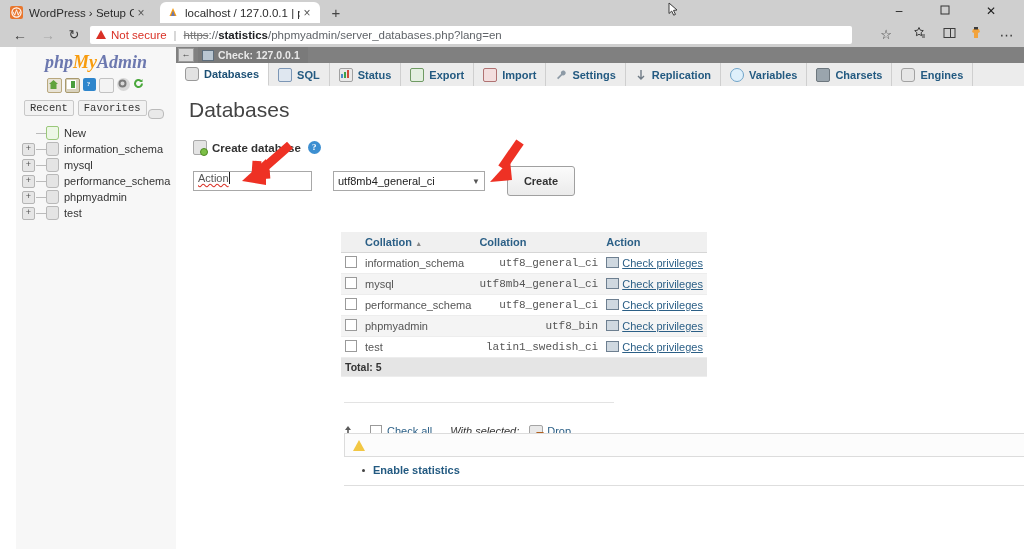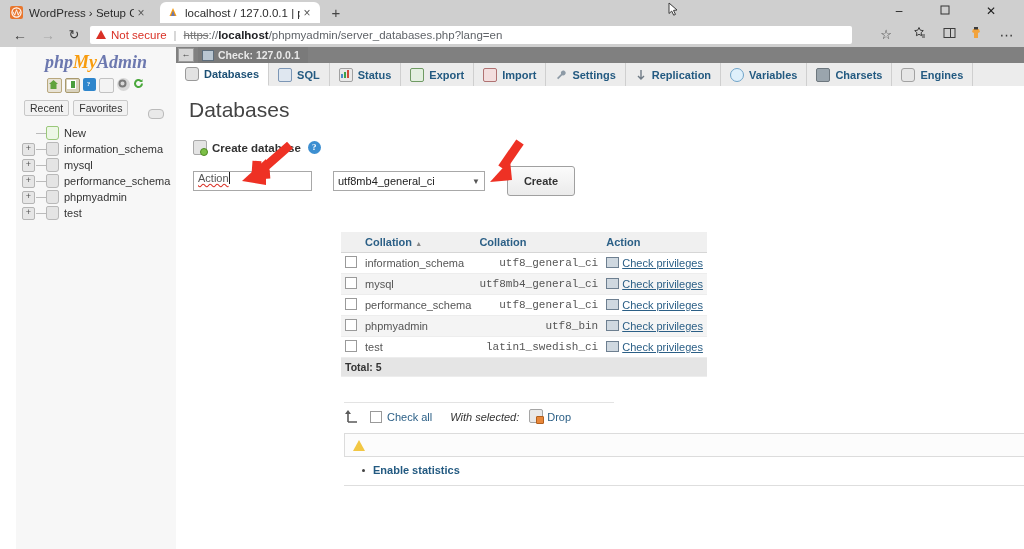--- a/index.html
+++ b/index.html
@@ -54,21 +54,21 @@
   
   #sidebar{position:absolute;left:0;top:0;width:160px;height:502px;background:#f7f7f7;
     border-right:1px solid #d0d0d0;}
   #pma-logo{text-align:center;padding-top:5px;font-size:18px;font-style:italic;font-weight:bold;
     font-family:"Liberation Serif", serif;}
   #pma-logo .php{color:#6c78af;}
   #pma-logo .my{color:#f89c0e;}
   #pma-logo .admin{color:#6c78af;}
   #navicons{display:flex;justify-content:center;gap:3px;margin-top:5px;}
   .nvi{width:13px;height:13px;border-radius:2px;display:inline-block;}
-  #quicklinks{display:flex;gap:4px;margin:7px 0 0 8px;}
+  #quicklinks{display:flex;gap:4px;margin:7px 0 0 8px;font-family:Liberation Mono, monospace;}
   .qbtn{border:1px solid #c8c8c8;background:#f2f2f2;border-radius:2px;font-size:10.5px;
     padding:1px 5px;color:#333;}
   #dbtoggle{position:absolute;right:12px;top:62px;width:14px;height:8px;border:1px solid #bbb;
     border-radius:4px;background:#e9e9e9;}
   #dbtree{position:absolute;left:6px;top:78px;width:152px;}
   .treerow{display:flex;align-items:center;height:16px;font-size:11px;color:#333;white-space:nowrap;}
   .tplus{width:11px;height:11px;border:1px solid #b5b5b5;background:#e6e6e6;border-radius:2px;
     font-size:9px;line-height:9px;text-align:center;color:#555;flex:0 0 11px;margin-right:1px;}
   .tline{width:10px;height:1px;background:#bbb;flex:0 0 10px;}
   .dbico{width:11px;height:12px;background:#e4e4e4;border:1px solid #b8b8b8;border-radius:2px 2px 3px 3px;
@@ -129,22 +129,22 @@
   .cbcell{width:16px;}
   .cb{width:10px;height:10px;border:1px solid #9a9a9a;background:#fff;display:inline-block;}
   .coll{font-family:"Liberation Mono","DejaVu Sans Mono",monospace;font-size:8.5px;text-align:right;
     color:#444;}
   .actioncell{white-space:nowrap;}
   .priv-ico{display:inline-block;width:11px;height:9px;background:#cfd8e0;border:1px solid #6d7f90;
     margin-right:3px;vertical-align:-1px;}
   .privlink{color:#2b5f86;text-decoration:underline;font-size:11px;text-align:right;}
   #total-row td{background:#e5e5e5;color:#333;font-weight:bold;font-size:10.5px;}
   
-  #selbar{position:absolute;left:168px;top:316px;width:270px;display:flex;align-items:flex-end;
-    font-size:11px;color:#333;gap:0;border-top:1px solid #e3e3e3;padding-top:6px;}
+  #selbar{position:absolute;left:168px;top:316px;width:270px;display:flex;align-items:flex-start;
+    font-size:11px;color:#333;gap:0;border-top:1px solid #e3e3e3;padding-top:22px;}
   #arrow-up-ico{width:16px;height:14px;margin-right:10px;}
   #checkall-cb{width:10px;height:10px;border:1px solid #9a9a9a;background:#fff;display:inline-block;margin-right:5px;}
   #checkall-label{color:#2b5f86;margin-right:18px;}
   #withsel-label{font-style:italic;color:#333;margin-right:10px;}
   .drop-ico{display:inline-block;width:12px;height:12px;background:#e9e9e9;border:1px solid #a5a5a5;
     border-radius:2px;position:relative;margin-right:4px;vertical-align:-2px;}
   .drop-ico:after{content:"";position:absolute;right:-2px;bottom:-2px;width:6px;height:6px;background:#e8873a;
     border:1px solid #b1601f;border-radius:1px;}
   #drop-link{color:#2b5f86;font-size:11px;}
   
@@ -199,21 +199,21 @@
     <div class="navicon" id="nav-back">←</div>
     <div class="navicon" id="nav-fwd">→</div>
     <div class="navicon" id="nav-reload">↻</div>
 
     <div id="urlbar">
       <span id="notsecure">
         <span id="warn-tri"></span>
         <span>Not secure</span>
       </span>
       <span id="urlsep">|</span>
-      <span><span id="url-scheme">https</span><span id="url-path">://</span><span id="url-host">localhost</span><span id="url-path">/phpmyadmin/server_databases.php?lang=en</span></span>
+      <span><span id="url-scheme">https</span><span id="url-path">://</span><span id="url-host">statistics</span><span id="url-path">/phpmyadmin/server_databases.php?lang=en</span></span>
     </div>
 
     <div class="tbicon" id="tb-star">☆</div>
     <div class="tbicon" id="tb-coll">
       <svg width="13" height="13" viewBox="0 0 13 13">
           <path d="M6 1.5l1.3 2.7 3 .4-2.2 2.1.5 3-2.6-1.4-2.6 1.4.5-3L1.7 4.6l3-.4z" fill="none" stroke="#3c3c3c" stroke-width="1"></path>
           <path d="M9 9h3M9 11h3" stroke="#3c3c3c" stroke-width="1"></path>
         </svg>
     </div>
     <div class="tbicon" id="tb-split">

